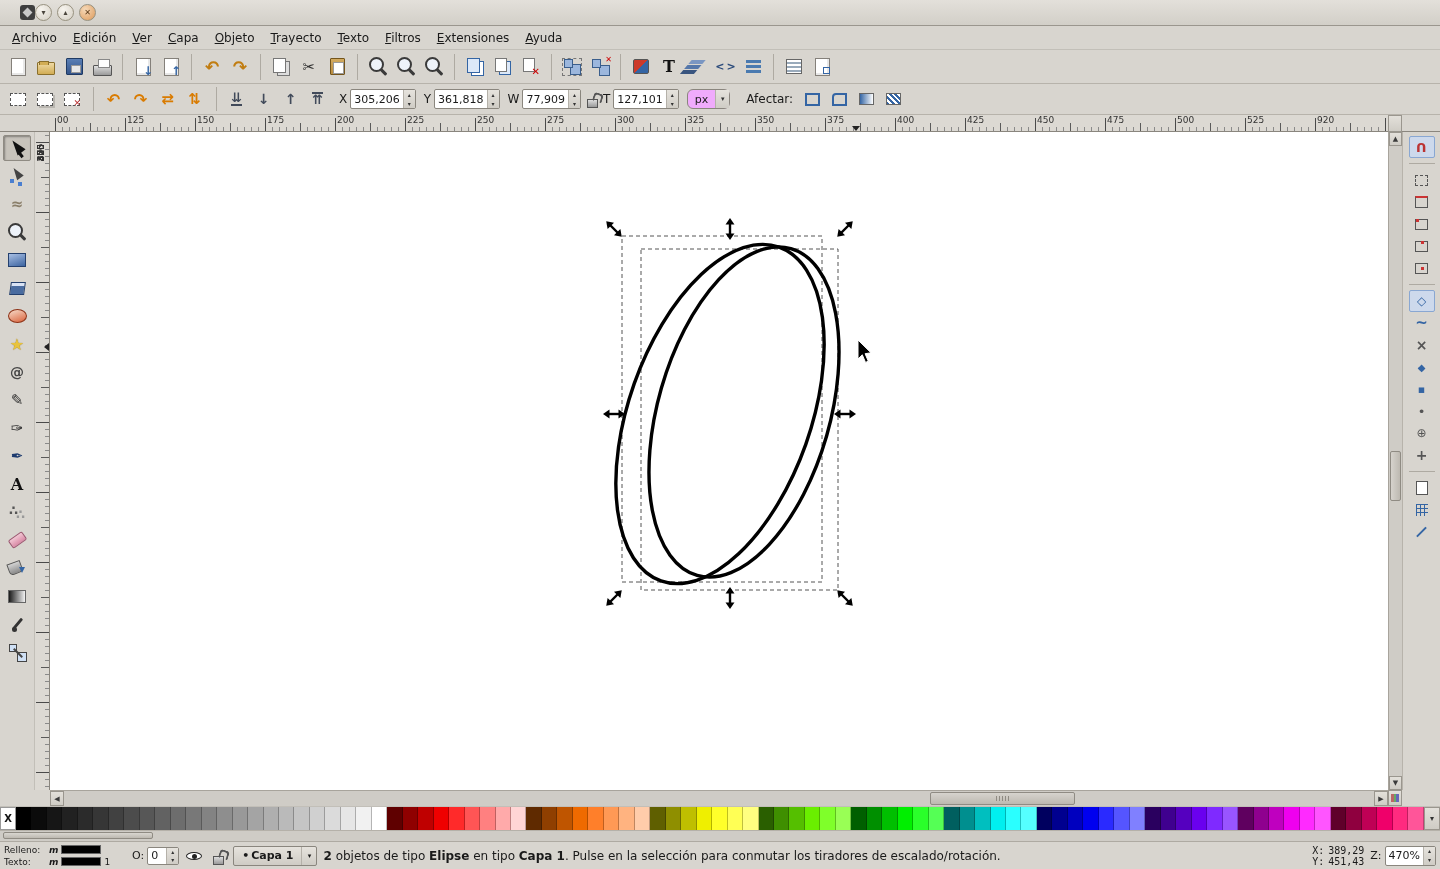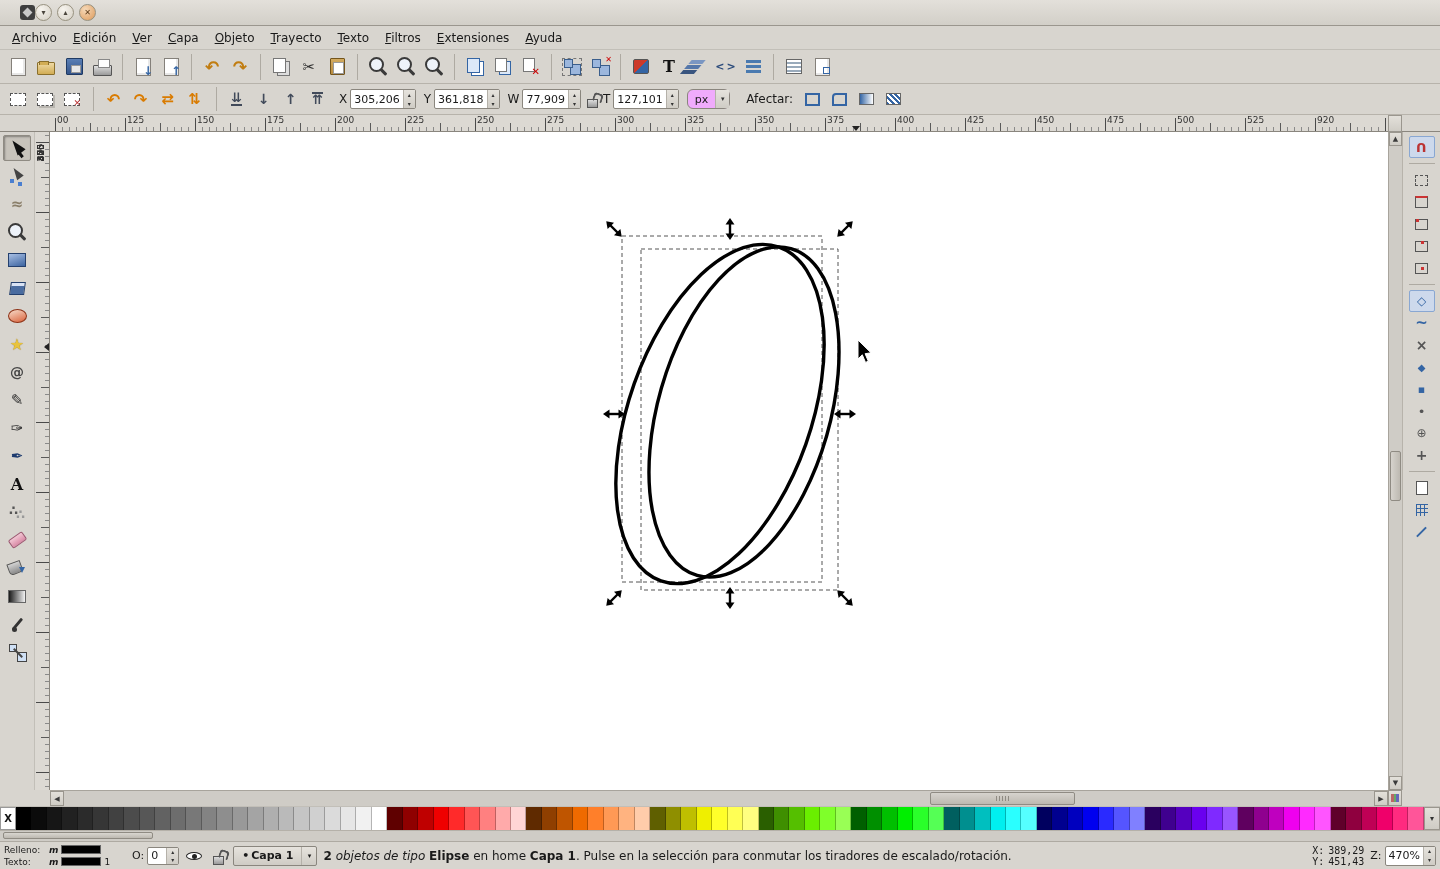--- a/index.html
+++ b/index.html
@@ -672,21 +672,21 @@
     <span class="sb-icon eye-icon"></span>
     <span class="padlock"></span>
 
     <span class="layer-dd">
       <span class="val">Capa 1</span>
       <span class="arrow">▾</span>
     </span>
 
     <span class="status-msg">
       
-    <span style="font-weight: bold;">2</span><span style="font-weight: normal; font-style: italic;"> objetos de tipo </span><span style="font-weight: bold;">Elipse</span><span style="font-weight: normal;"> en home </span><span style="font-weight: bold;">Capa 1</span><span style="font-weight: normal;">. Pulse en la selección para conmutar los tiradores de escalado/rotación.</span></span>
+    <span style="font-weight: bold;">2</span><span style="font-weight: normal;"> objetos de tipo </span><span style="font-weight: bold;">Elipse</span><span style="font-weight: normal;"> en tipo </span><span style="font-weight: bold;">Capa 1</span><span style="font-weight: normal;">. Pulse en la selección para conmutar los tiradores de escalado/rotación.</span></span>
 
     <div class="xy">
       <div>
           <span>X:</span>
           <span>389,29</span>
         </div>
       <div>
           <span>Y:</span>
           <span>451,43</span>
         </div>

